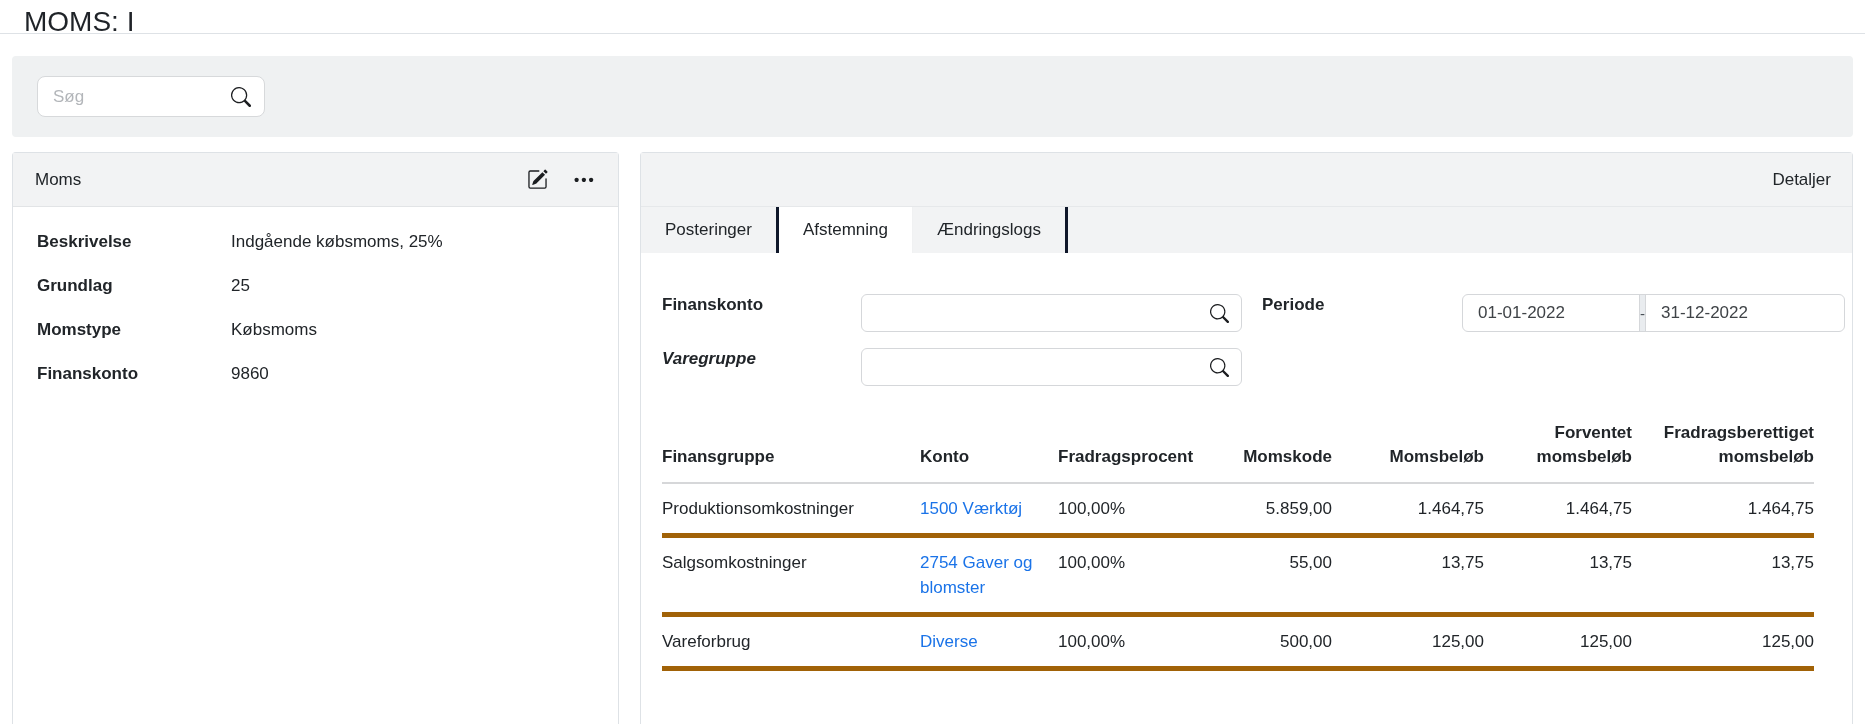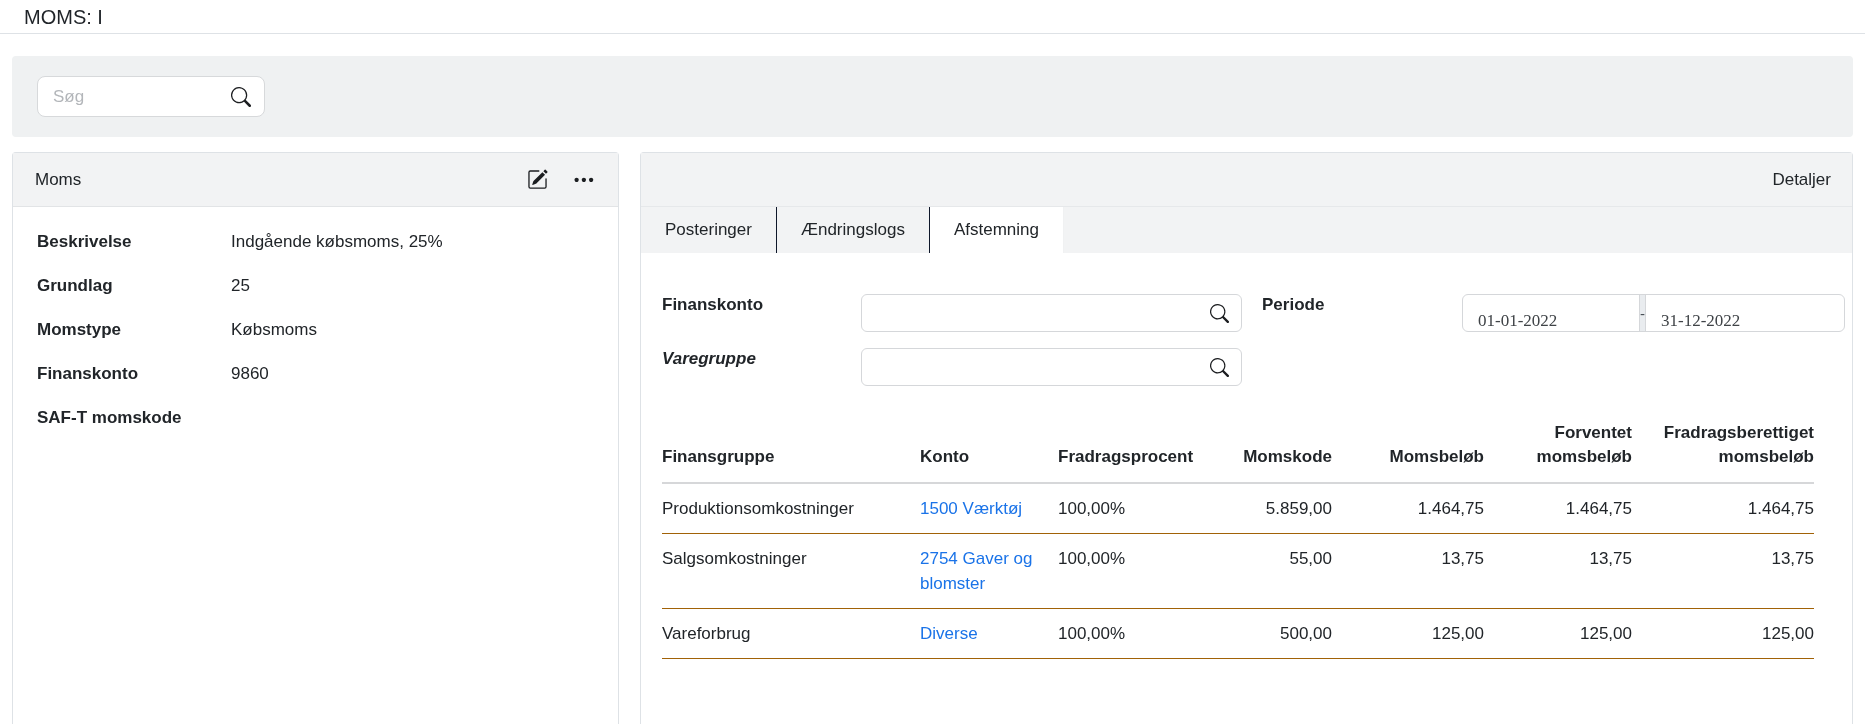--- a/index.html
+++ b/index.html
@@ -2,21 +2,21 @@
 <html><head>
 <meta charset="utf-8">
 <style>
   * { margin:0; padding:0; box-sizing:border-box; }
   html,body { width:1865px; height:724px; overflow:hidden; background:#fff;
     font-family:"Liberation Sans", sans-serif; color:#212529; }
 
   
   .topbar { position:absolute; left:0; top:0; width:1865px; height:34px;
     background:#fff; border-bottom:1px solid #dee2e6; }
-  .topbar .title { position:absolute; left:24px; top:6px; font-size:20px; color:#1f2328; }
+  .topbar .title { position:absolute; left:24px; top:6px; font-size:28px; color:#1f2328; }
 
   
   .search-section { position:absolute; left:12px; top:56px; width:1841px; height:81px;
     background:#eff1f2; border-radius:4px; }
   .search-box { position:absolute; left:25px; top:20px; width:228px; height:41px;
     background:#fff; border:1px solid #d7d9db; border-radius:8px; }
   .search-box input { position:absolute; left:0; top:0; width:100%; height:100%;
     border:none; outline:none; background:transparent; border-radius:9px;
     padding:0 44px 0 15px; font-size:17px; font-family:inherit; color:#212529; }
   .search-box input::placeholder { color:#b3b6ba; }
@@ -39,53 +39,53 @@
   .panel-body { padding:22px 24px; }
   .field-row { display:flex; margin-bottom:19px; min-height:25px; }
   .field-label { width:194px; font-weight:bold; font-size:17px; line-height:25px; }
   .field-value { font-size:17px; line-height:25px; color:#212529; }
 
   
   .details-panel { left:640px; width:1213px; height:572px; }
   .details-panel .panel-header { padding:0 21px; border-bottom:1px solid #e6e8ea; }
   .tabbar { height:46px; background:#f2f3f4; display:flex; }
   .tab { padding:0 24px; line-height:46px; font-size:17px; color:#212529; cursor:pointer;
-    border-right:1px solid #0f172a; }
+    border-right:3px solid #0f172a; }
   .tab.active { background:#fff; border-right:1px solid #f0f1f2; }
   .tab-content { position:relative; height:472px; background:#fff; }
 
   .flt-label { position:absolute; font-weight:bold; font-size:17px; line-height:25px; }
   .lbl-finanskonto { left:21px; top:39px; }
   .lbl-varegruppe  { left:21px; top:93px;font-style:italic; }
   .lbl-periode     { left:621px; top:39px; }
 
   .lookup { position:absolute; width:381px; height:38px; background:#fff;
     border:1px solid #d5d7da; border-radius:6px; }
   .lookup input { width:100%; height:100%; border:none; outline:none; background:transparent;
     border-radius:6px; padding:0 42px 0 14px; font-size:17px; font-family:inherit; color:#212529; }
   .lookup .mag { position:absolute; right:12px; top:9px; width:19px; height:19px; color:#1c1e21; }
   .lookup-finanskonto { left:220px; top:41px; }
   .lookup-varegruppe  { left:220px; top:95px; }
 
   .daterange { position:absolute; left:821px; top:41px; width:383px; height:38px;
     display:flex; border:1px solid #d5d7da; border-radius:6px; overflow:hidden; background:#fff; }
-  .daterange input { border:none; outline:none; font-size:17px; font-family:Liberation Serif, serif;
-    color:#3f4347; padding:0 0 0 15px; background:transparent; height:100%;margin-top:8px; }
+  .daterange input { border:none; outline:none; font-size:17px; font-family:Liberation Sans, sans-serif;
+    color:#3f4347; padding:0 0 0 15px; background:transparent; height:100%; }
   .date-from { width:176px; }
   .date-to   { flex:1; }
   .date-sep  { width:26px; background:#e9ecef; border-left:1px solid #d5d7da;
     border-right:1px solid #d5d7da; color:#495057; font-size:15px;
     display:flex; align-items:center; justify-content:center; }
 
   
   table.recon { position:absolute; left:21px; top:168px; border-collapse:collapse;
     table-layout:fixed; width:1152px; font-size:17px; }
   table.recon th { font-weight:bold; vertical-align:bottom; padding:0 0 13px 0;
     border-bottom:2px solid #d6d7d9; line-height:24px; }
-  table.recon td { vertical-align:top; padding:12px 0; border-bottom:1px solid #a16207;
+  table.recon td { vertical-align:top; padding:12px 0; border-bottom:5px solid #a16207;
     line-height:25px;margin-top:48px; }
   th.al, td.al { text-align:left; padding-right:10px; }
   th.ar, td.ar { text-align:right; }
   td a.konto-link { color:#1a73e8; text-decoration:none; cursor:pointer; }
 </style>
 </head>
 <body>
 
 <div class="topbar">
   <div class="title">MOMS: I</div>
@@ -123,35 +123,31 @@
         <div class="field-value">25</div>
       </div>
       <div class="field-row">
         <div class="field-label">Momstype</div>
         <div class="field-value">Købsmoms</div>
       </div>
       <div class="field-row">
         <div class="field-label">Finanskonto</div>
         <div class="field-value">9860</div>
       </div>
-      <div class="field-row">
-        <div class="field-label">SAF-T momskode</div>
-        <div class="field-value"></div>
-      </div>
     </div>
 </div>
 
 <div class="panel details-panel">
   <div class="panel-header">
     <span class="ph-title">Detaljer</span>
   </div>
   <div class="tabbar">
       <div class="tab">Posteringer</div>
+      <div class="tab active">Afstemning</div>
       <div class="tab">Ændringslogs</div>
-      <div class="tab active">Afstemning</div>
     </div>
   <div class="tab-content">
 
     <div class="flt-label lbl-finanskonto">Finanskonto</div>
     <div class="lookup lookup-finanskonto">
       <input type="text" style="">
       <svg class="mag" viewBox="0 0 16 16" fill="currentColor">
         <path d="M11.742 10.344a6.5 6.5 0 1 0-1.397 1.398h-.001c.03.04.062.078.098.115l3.85 3.85a1 1 0 0 0 1.415-1.414l-3.85-3.85a1.007 1.007 0 0 0-.115-.1zM12 6.5a5.5 5.5 0 1 1-11 0 5.5 5.5 0 0 1 11 0z"></path>
       </svg>
     </div>

